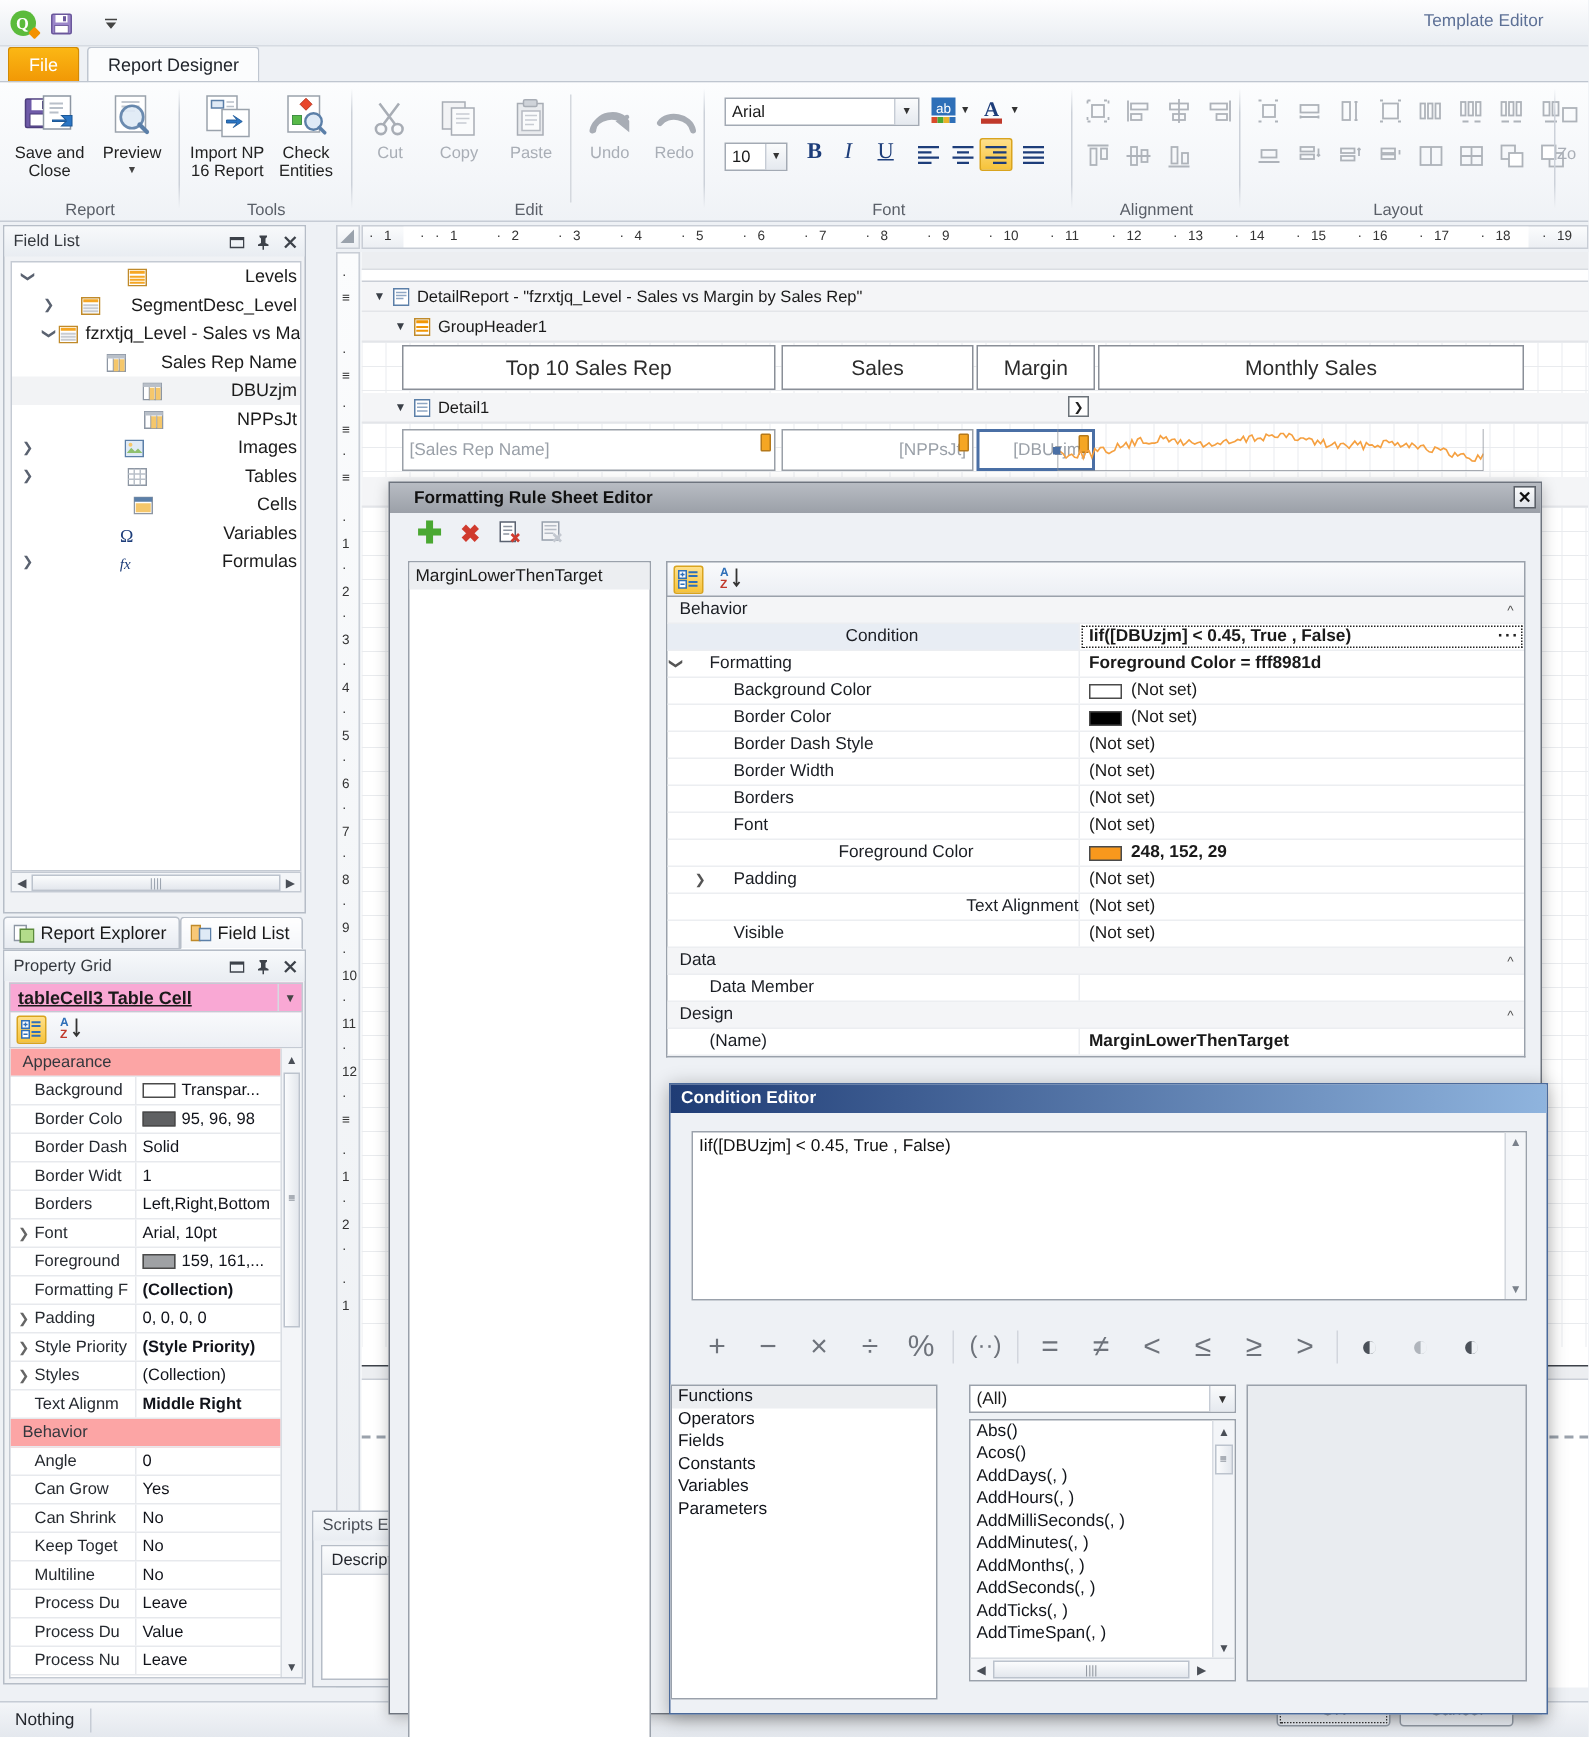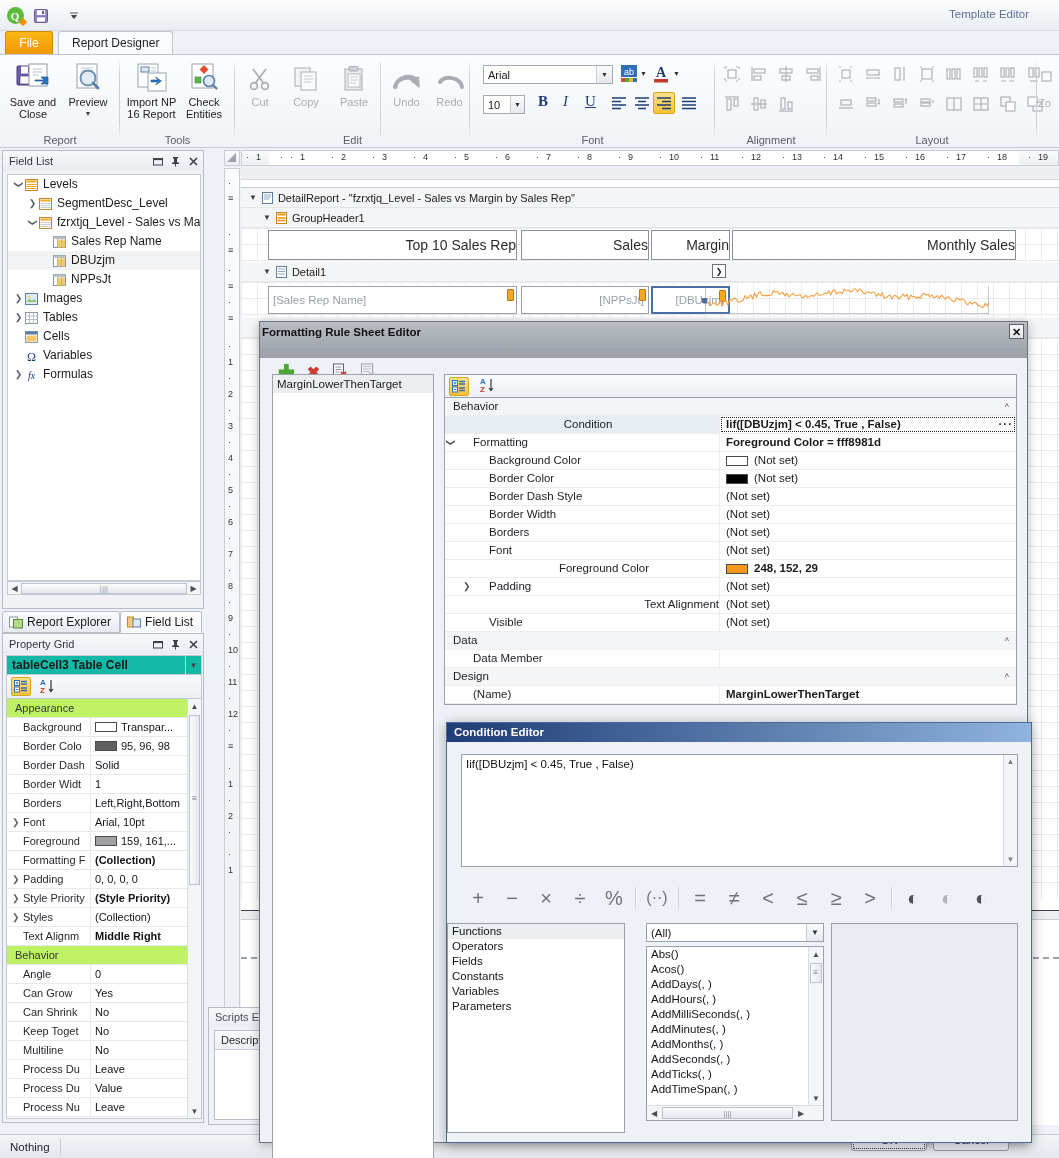--- a/index.html
+++ b/index.html
@@ -92,48 +92,48 @@
     padding-left:6px; font-size:11px; color:#33373d;
     background:linear-gradient(to bottom,#f7f9fb,#e9edf2);
   }
   .panel-hdr .btns{ position:absolute; right:4px; top:0; display:flex; gap:7px; align-items:center; height:20px;}
   .hdrbtn{ width:11px;height:11px; display:flex;align-items:center;justify-content:center;
     color:#3d424a; font-size:11px; line-height:11px;}
 
   
   .tree{ background:#fff; border:1px solid #c4cad3; overflow:hidden; position:relative;}
   .trow{ height:19px; line-height:19px; display:flex; align-items:center; font-size:12px; color:#1b1b1b;
-         white-space:nowrap; padding-right:2px;}
+         white-space:nowrap; padding-right:2px;justify-content:space-between;}
   .trow.sel{ background:#f2f3f5; }
   .exp{ width:13px; text-align:center; color:#5a6270; font-size:9px; flex:0 0 13px; }
   .tico{ width:14px;height:13px;margin-right:4px; flex:0 0 14px; position:relative;}
 
   
   .tabbtns{ position:absolute; left:2px; display:flex; }
   .tb{ height:22px; line-height:21px; padding:0 8px 0 6px; font-size:12px;
        border:1px solid #b8bfc9; background:linear-gradient(to bottom,#fafbfd,#e7ebf1);
        display:flex;align-items:center;gap:4px; border-radius:3px 3px 0 0;}
   .tb.active{ background:linear-gradient(to bottom,#ffffff,#f4f6f9); border-bottom-color:#fff;}
 
   
-  .pg-name{ height:20px; line-height:19px; background:#14b8a6; border:1px solid #c4cad3;
-            font-size:12px; font-weight:bold; padding-left:5px; position:relative;}
+  .pg-name{ height:20px; line-height:19px; background:#f9a8d4; border:1px solid #c4cad3;
+            font-size:12px; font-weight:bold; padding-left:5px; position:relative;text-decoration:underline;}
   .pg-name .drop{ position:absolute; right:0; top:0; width:16px; height:18px;
      display:flex;align-items:center;justify-content:center; font-size:8px; color:#444;
      border-left:1px solid #d6dae1;}
   .pg-tools{ height:24px; background:linear-gradient(to bottom,#f9fafc,#eceff4);
     border:1px solid #c4cad3; border-top:none; display:flex; align-items:center; padding-left:4px; gap:8px;}
   .pgrid{ background:#fff; border:1px solid #c4cad3; border-top:none; position:relative; overflow:hidden;}
   .prow{ height:19px; display:flex; border-bottom:1px solid #e7e9ed; font-size:11px; align-items:center;}
   .prow .pk{ width:84px; flex:0 0 84px; padding-left:16px; color:#262a30; overflow:hidden; white-space:nowrap;
              border-right:1px solid #e7e9ed; line-height:18px;}
   .prow .pv{ flex:1; padding-left:4px; color:#11131a; overflow:hidden; white-space:nowrap; line-height:18px;
              display:flex; align-items:center; gap:4px;}
   .prow .pv.b{ font-weight:bold; }
-  .prow.cat{ background:#bef264; font-size:11px; }
+  .prow.cat{ background:#fca5a5; font-size:11px; }
   .prow.cat .pk{ width:100%; flex:1; border-right:none; padding-left:8px; color:#33373d;}
   .pchev{ position:absolute; right:6px; font-size:9px; color:#555; }
   .parrow{ position:absolute; left:5px; font-size:9px; color:#666; }
   .swatch{ width:22px;height:10px;border:1px solid #4a4a4a; display:inline-block; flex:0 0 22px;}
 
   
   #designer{ position:absolute; left:208px; top:150px; right:0; height:975px; background:#eef1f5; }
   #hruler{ position:absolute; left:33px; top:0; right:0; height:16px;
     background:linear-gradient(to bottom,#fbfcfd,#eceff3); border:1px solid #c9ced6;
     font-size:9px; color:#333; overflow:hidden;}
@@ -144,21 +144,21 @@
     font-size:9px; color:#333; overflow:hidden;}
   #corner{ position:absolute; left:16px; top:0; width:16px; height:16px;
     background:linear-gradient(to bottom,#fbfcfd,#eceff3); border:1px solid #c9ced6;}
   #canvas{ position:absolute; left:33px; top:18px; right:0; bottom:0; background:#fff;
     overflow:hidden;}
   .bandhdr{ height:20px; display:flex; align-items:center; font-size:11px; color:#1a1a1a;
      background:#f4f5f7; border-bottom:1px solid #e3e5e9; }
   .bandbody{ background:#fff; position:relative; }
 
   .cellbox{ position:absolute; border:1px solid #8a8f98; background:#fff;
-            display:flex; align-items:center; justify-content:flex-end; font-size:14px;
+            display:flex; align-items:center; justify-content:center; font-size:14px;
             color:#2b2b2b; }
   .fieldbox{ position:absolute; border:1px solid #9aa0a8; background:#fff;
             display:flex; align-items:center; font-size:11.5px; color:#9aa0a8; padding-left:4px;}
   .fieldbox.sel{ border:2px solid #4a6fa5; }
   .lockico{ position:absolute; width:7px;height:12px; background:#f5a623; border:1px solid #b5791a;
             border-radius:1px; }
 
   
   #scripts{ position:absolute; left:208px; bottom:33px; width:248px; height:118px;
     background:#eef1f5; border:1px solid #b6bdc7;}
@@ -170,22 +170,22 @@
   #statusbar .cellz{ padding:0 10px; font-size:11.5px; color:#24272d; border-right:1px solid #c6ccd5;
     height:16px; line-height:16px;}
 
   
   #frse{
     position:absolute; left:259px; top:321px; width:769px; height:822px;
     background:#eef1f5; border:1px solid #6e747e;
     box-shadow:0 2px 10px rgba(0,0,0,.28);
   }
   #frse-title{
-    height:36px; background:linear-gradient(to bottom,#b8bcc3,#9ba0a8);
-    color:#111; font-size:11.5px; font-weight:bold; line-height:20px; padding-left:2px;
+    height:20px; background:linear-gradient(to bottom,#b8bcc3,#9ba0a8);
+    color:#111; font-size:11.5px; font-weight:bold; line-height:20px; padding-left:16px;
     position:relative;
   }
   #frse-close{
     position:absolute; right:3px; top:2px; width:15px;height:15px;
     background:linear-gradient(to bottom,#fafbfc,#dfe3e9); border:1px solid #5b6068;
     display:flex;align-items:center;justify-content:center; font-size:11px;font-weight:bold;color:#111;
   }
   #frse-toolbar{ height:28px; display:flex; align-items:center; gap:12px; padding-left:18px; }
   #frse-list{
     position:absolute; left:12px; top:52px; width:162px; height:806px;

